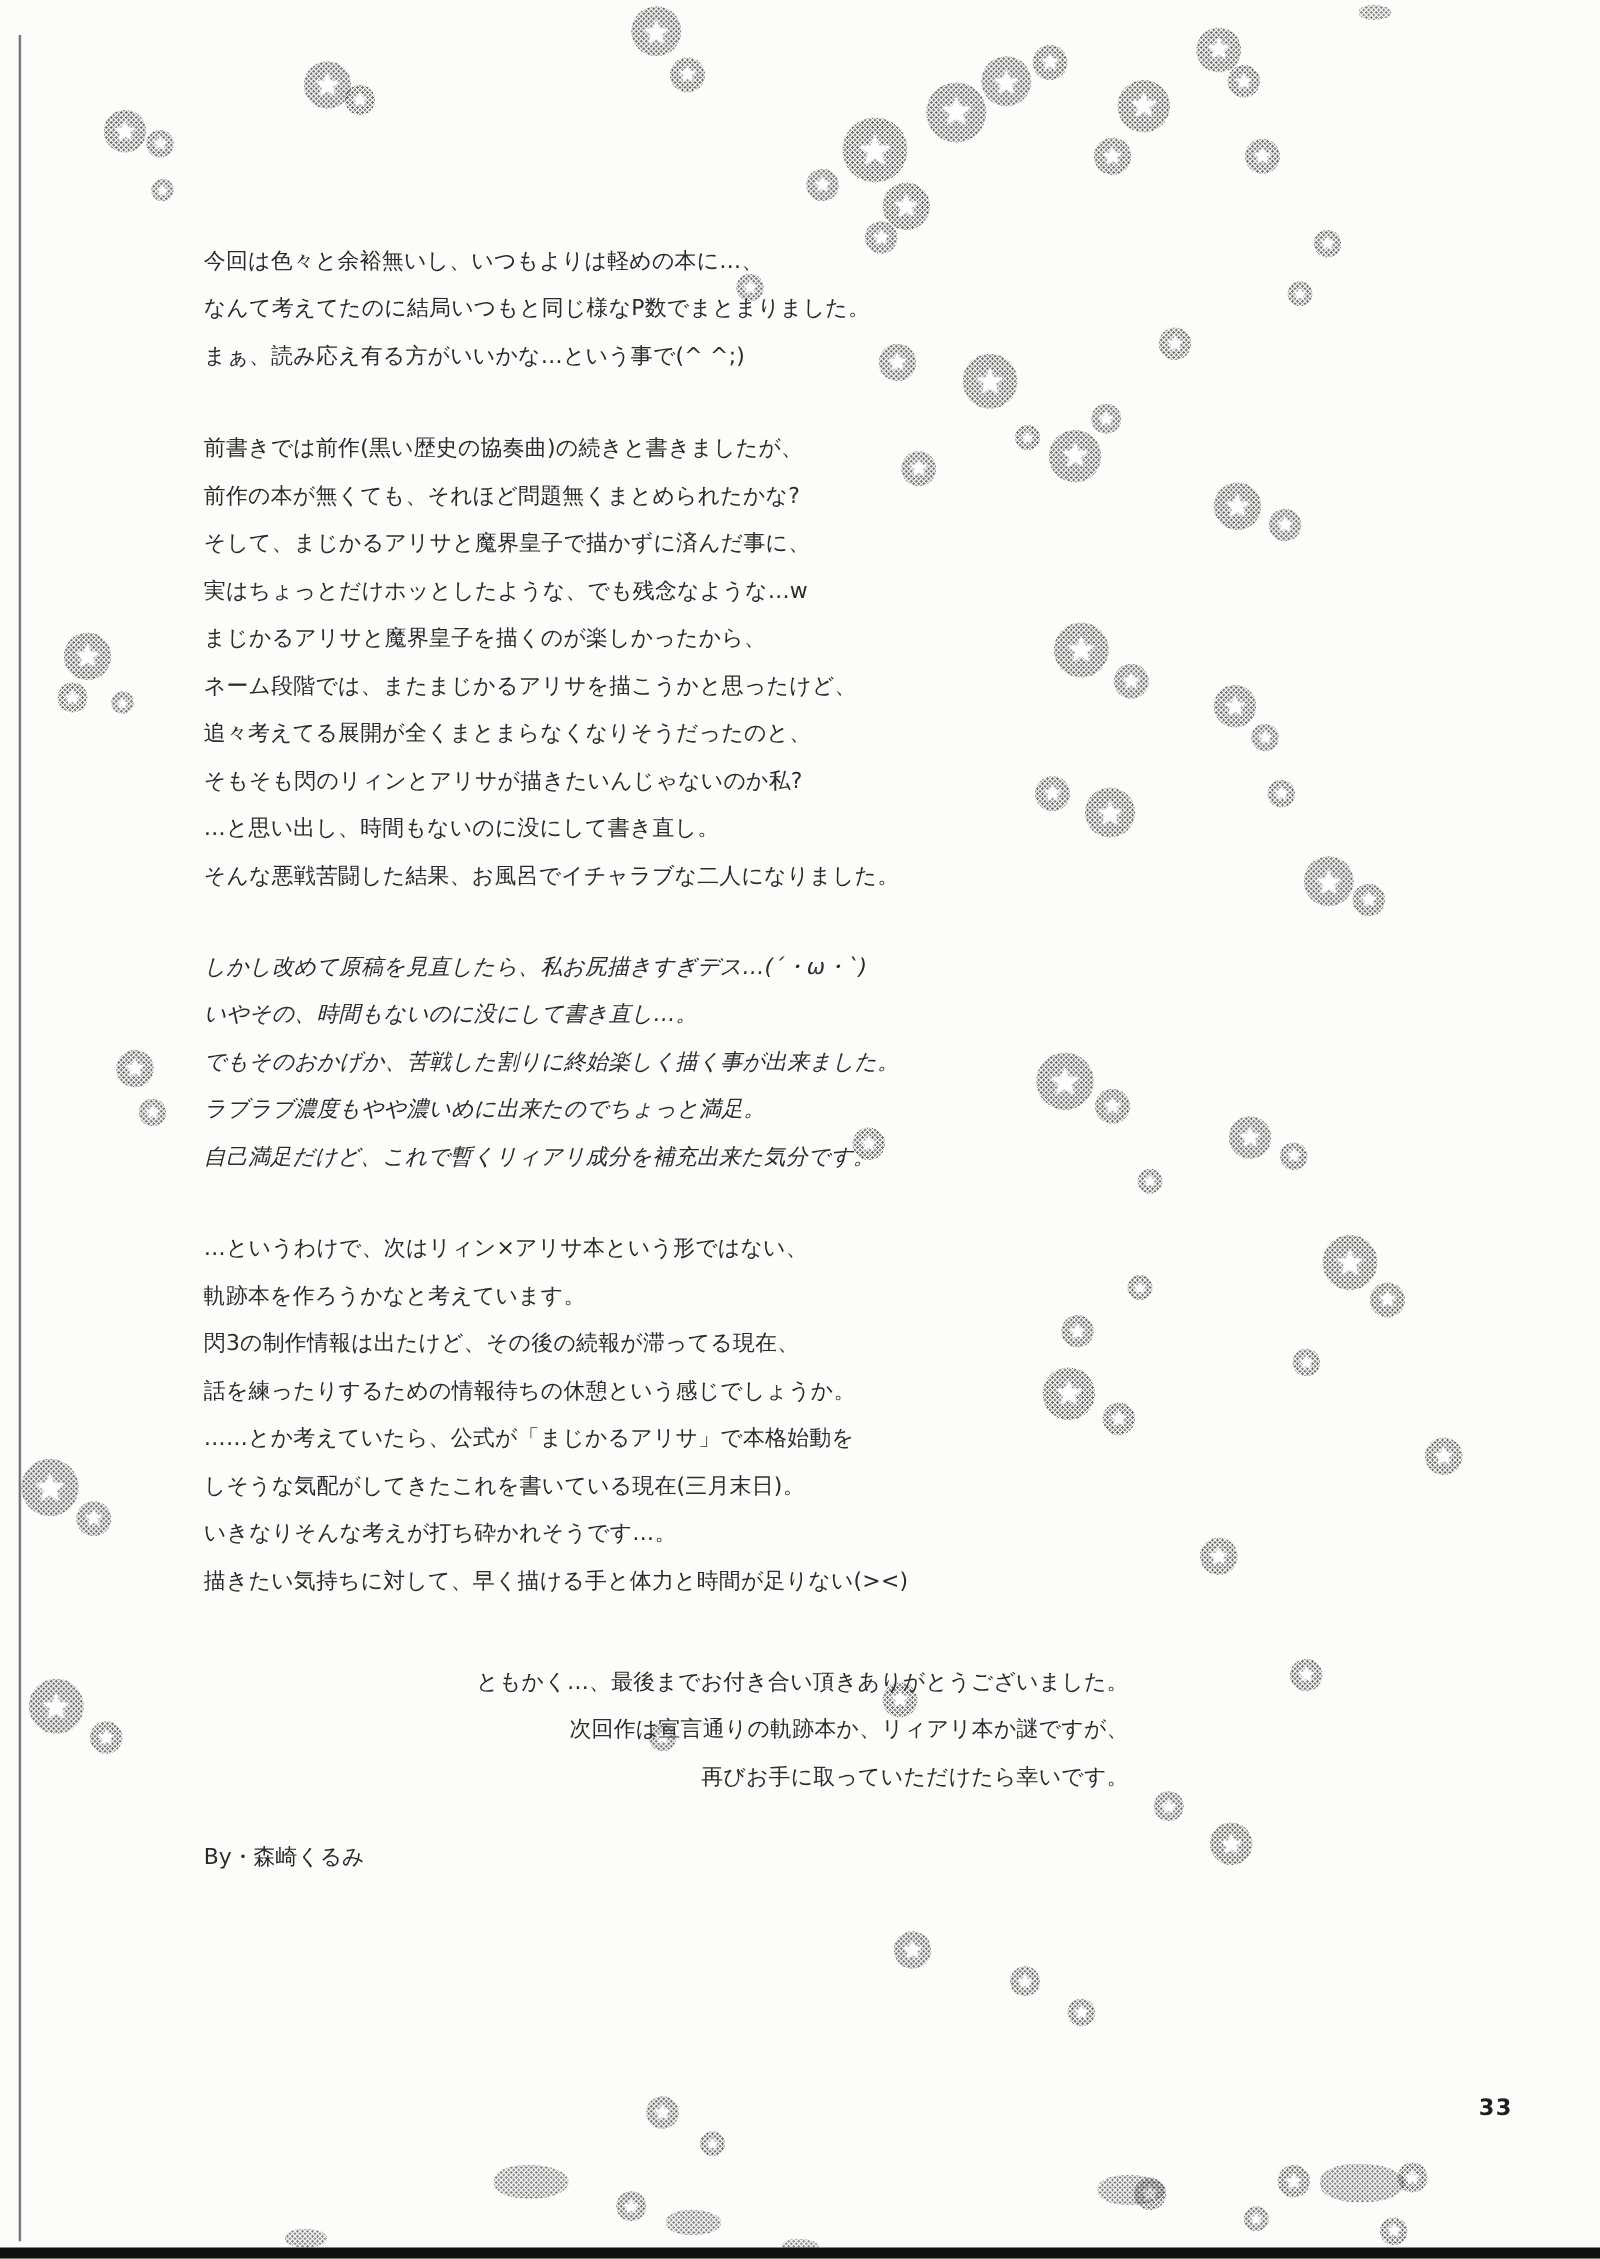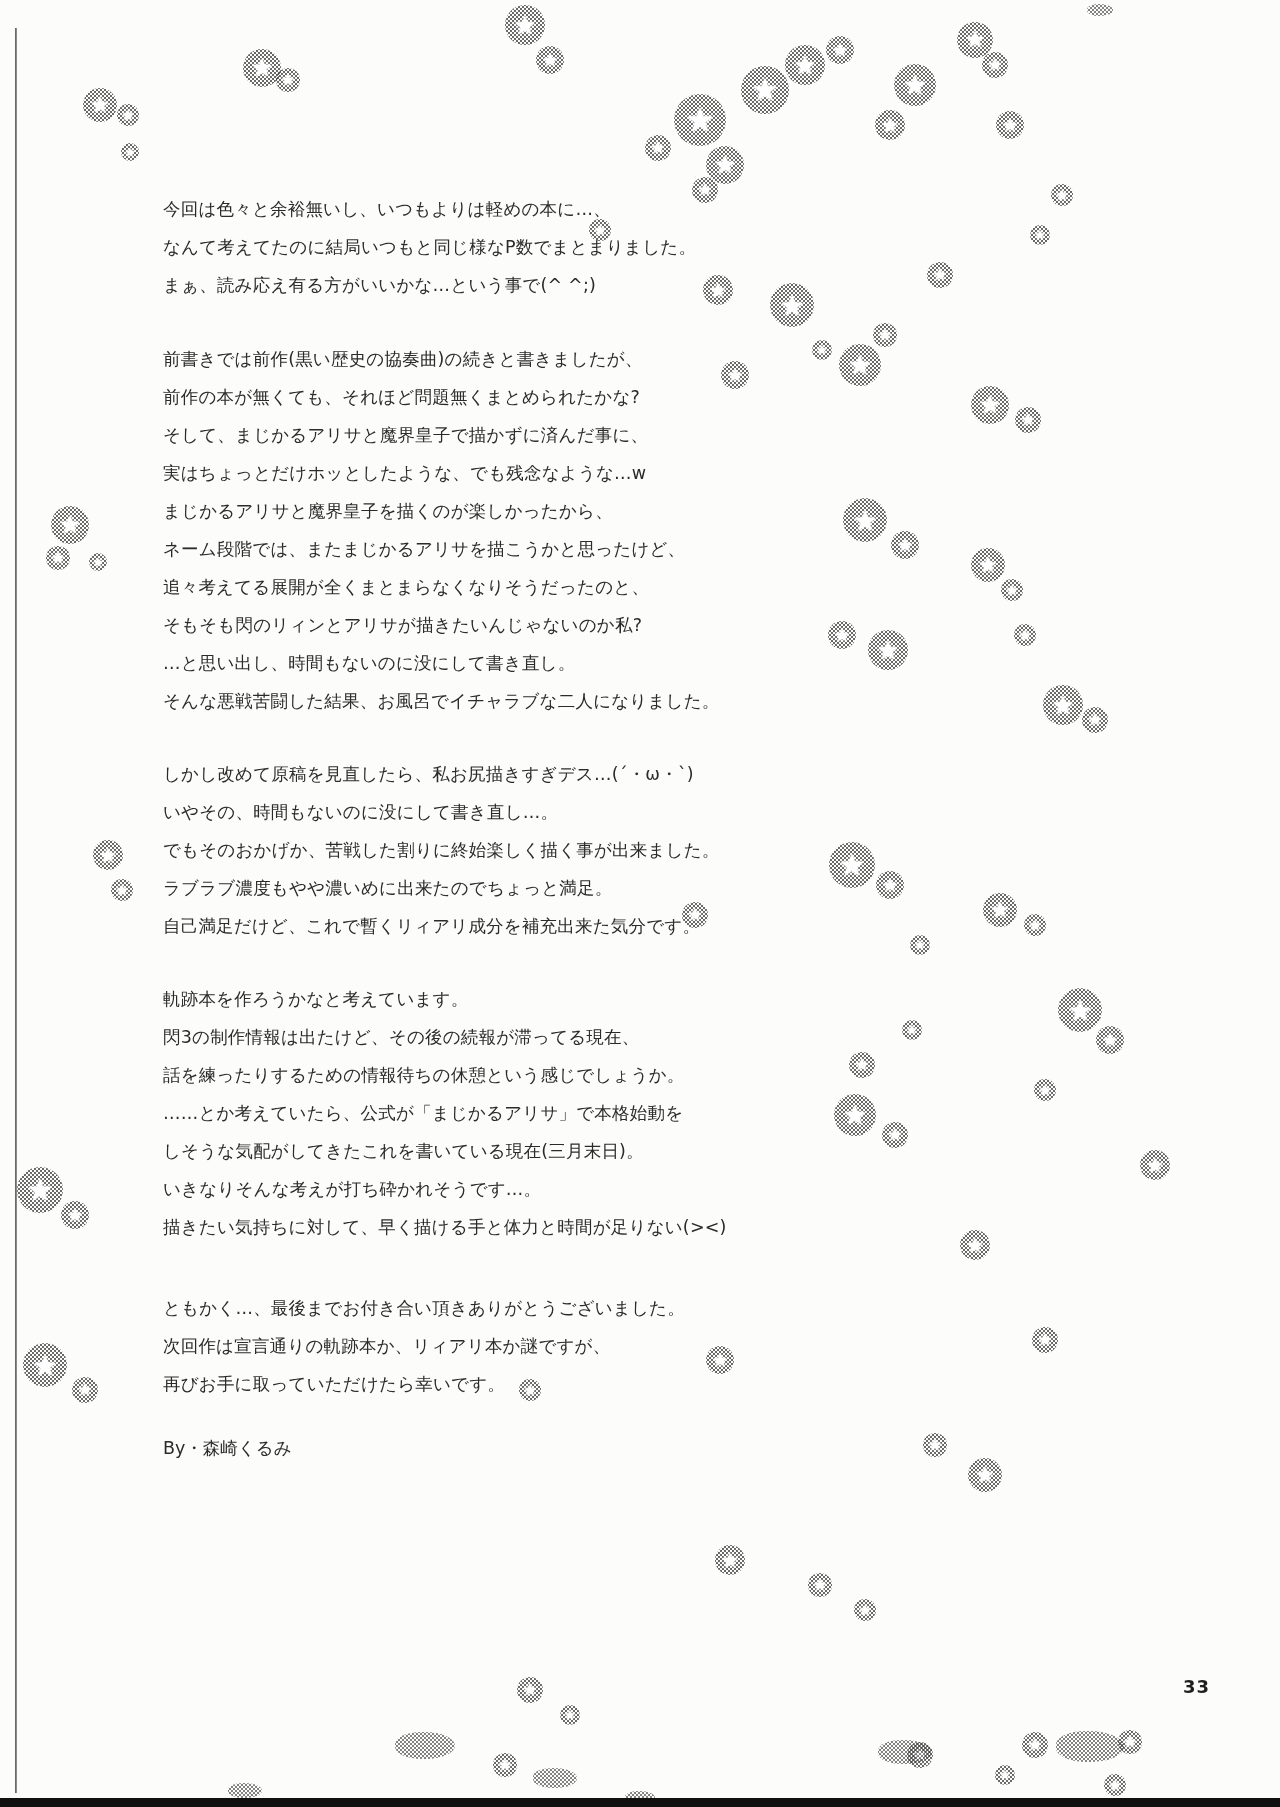--- a/index.html
+++ b/index.html
@@ -185,37 +185,38 @@
         <div class="line">前作の本が無くても、それほど問題無くまとめられたかな?</div>
         <div class="line">そして、まじかるアリサと魔界皇子で描かずに済んだ事に、</div>
         <div class="line">実はちょっとだけホッとしたような、でも残念なような…w</div>
         <div class="line">まじかるアリサと魔界皇子を描くのが楽しかったから、</div>
         <div class="line">ネーム段階では、またまじかるアリサを描こうかと思ったけど、</div>
         <div class="line">追々考えてる展開が全くまとまらなくなりそうだったのと、</div>
         <div class="line">そもそも閃のリィンとアリサが描きたいんじゃないのか私?</div>
         <div class="line">…と思い出し、時間もないのに没にして書き直し。</div>
         <div class="line">そんな悪戦苦闘した結果、お風呂でイチャラブな二人になりました。</div>
       </div>
-      <div class="para" style="margin-bottom: 35px;">
+      <div class="para" style="margin-bottom: 35px; font-style: italic;">
         <div class="line">しかし改めて原稿を見直したら、私お尻描きすぎデス…(´・ω・`)</div>
         <div class="line">いやその、時間もないのに没にして書き直し…。</div>
         <div class="line">でもそのおかげか、苦戦した割りに終始楽しく描く事が出来ました。</div>
         <div class="line">ラブラブ濃度もやや濃いめに出来たのでちょっと満足。</div>
         <div class="line">自己満足だけど、これで暫くリィアリ成分を補充出来た気分です。</div>
       </div>
       <div class="para" style="margin-bottom: 43px;">
+        <div class="line">…というわけで、次はリィン×アリサ本という形ではない、</div>
         <div class="line">軌跡本を作ろうかなと考えています。</div>
         <div class="line">閃3の制作情報は出たけど、その後の続報が滞ってる現在、</div>
         <div class="line">話を練ったりするための情報待ちの休憩という感じでしょうか。</div>
         <div class="line">……とか考えていたら、公式が「まじかるアリサ」で本格始動を</div>
         <div class="line">しそうな気配がしてきたこれを書いている現在(三月末日)。</div>
         <div class="line">いきなりそんな考えが打ち砕かれそうです…。</div>
         <div class="line">描きたい気持ちに対して、早く描ける手と体力と時間が足りない(&gt;&lt;)</div>
       </div>
-      <div class="para" style="margin-bottom: 26px;">
+      <div class="para" style="margin-bottom: 26px; text-align: right;">
         <div class="line">ともかく…、最後までお付き合い頂きありがとうございました。</div>
         <div class="line">次回作は宣言通りの軌跡本か、リィアリ本か謎ですが、</div>
         <div class="line">再びお手に取っていただけたら幸いです。</div>
       </div>
       <div class="signature">By・森崎くるみ</div>
     </main>
 
   <div class="page-number">33</div>
 </div>
 

